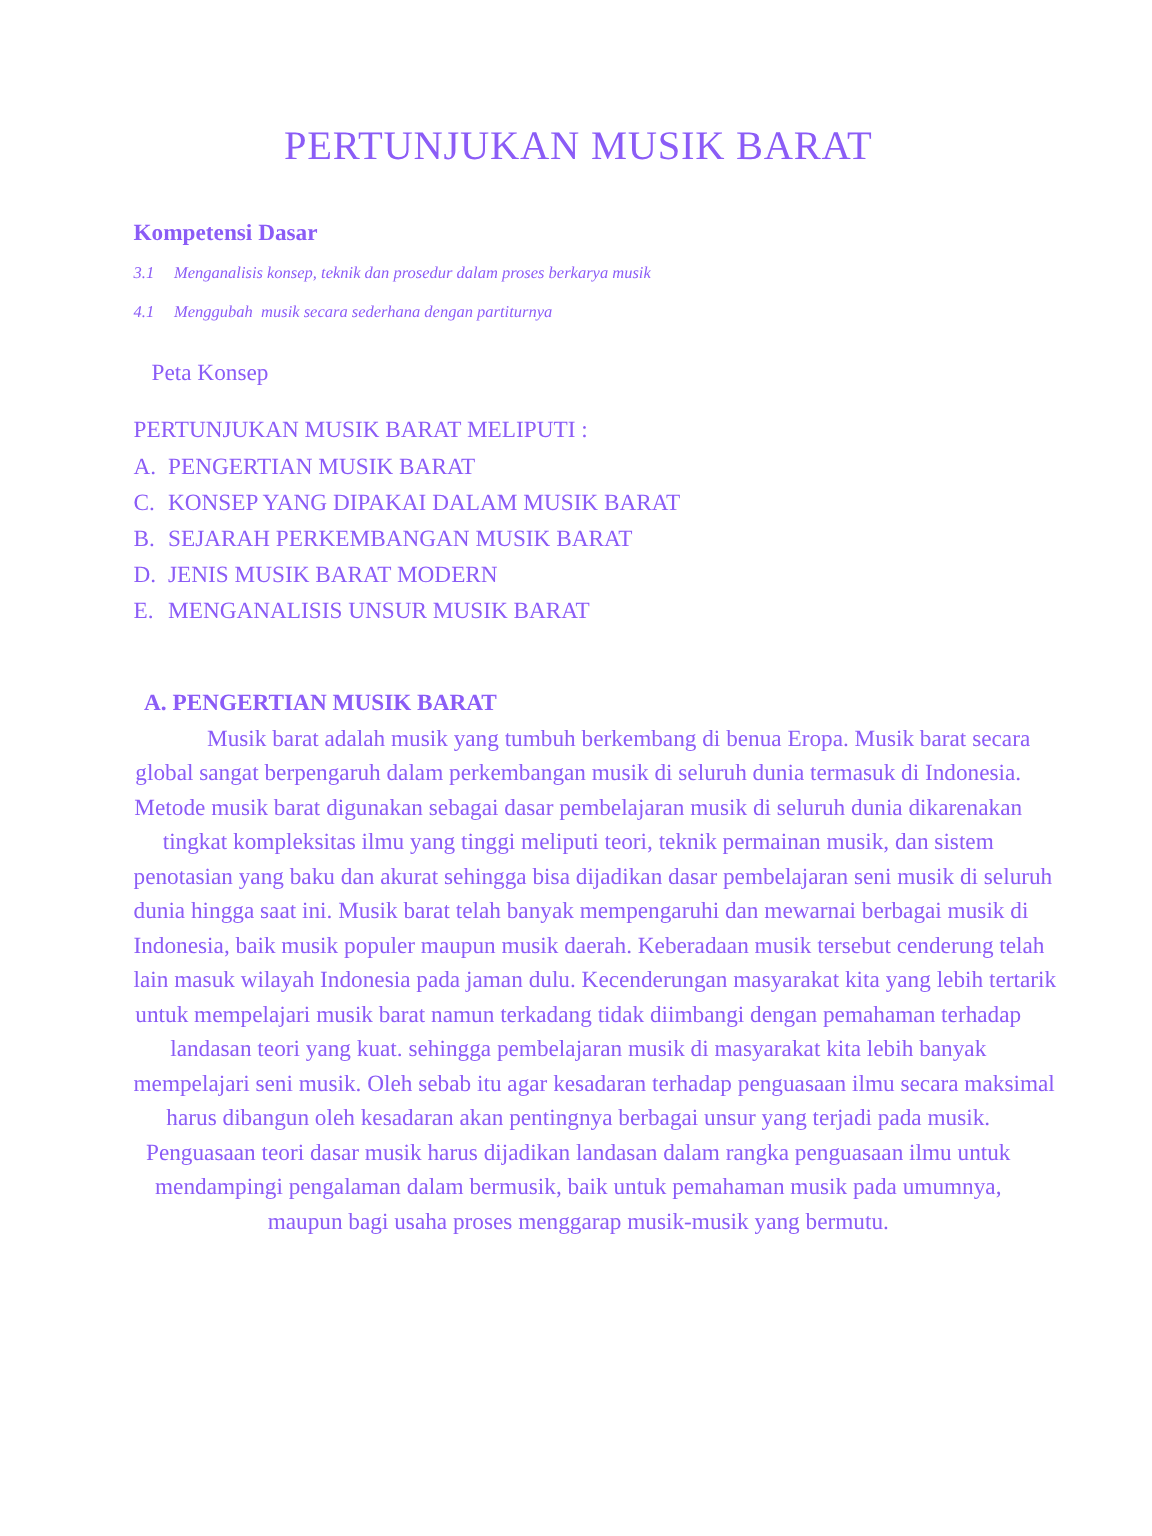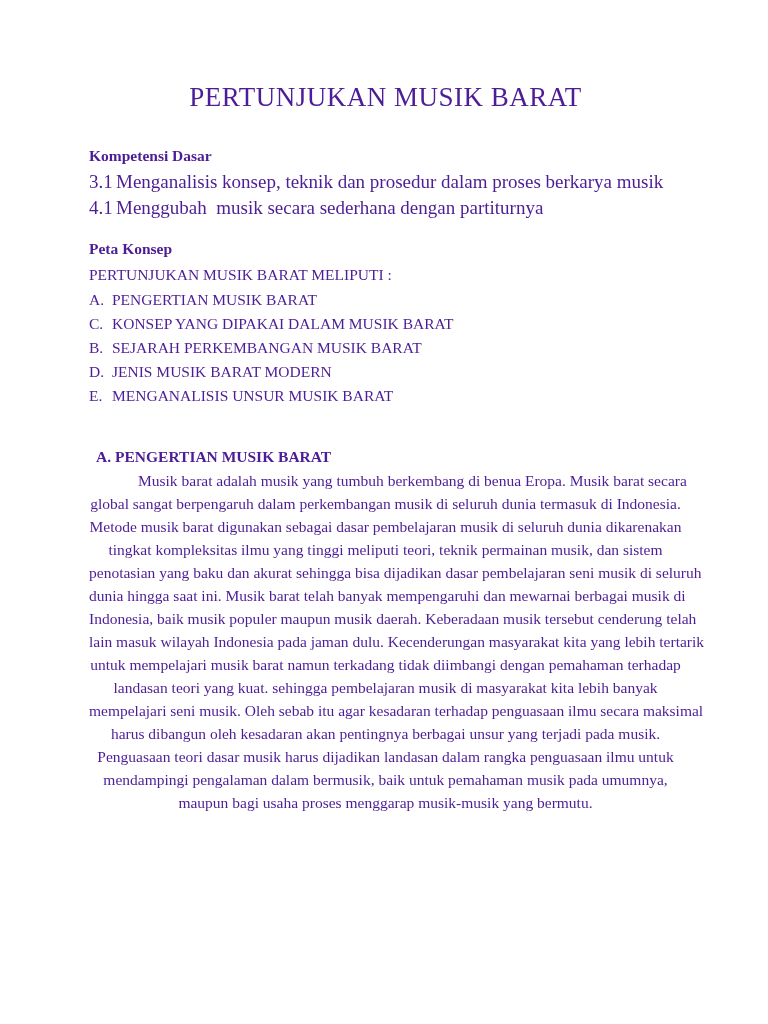--- a/index.html
+++ b/index.html
@@ -7,21 +7,21 @@
     padding: 0;
     background: #ffffff;
   }
   .page {
     position: relative;
     width: 768px;
     height: 1024px;
     background: #ffffff;
     overflow: hidden;
     font-family: "Liberation Serif", "DejaVu Serif", serif;
-    color: #4c1d95;
+    color: #8b5cf6;
     box-sizing: border-box;
     padding: 0 86px 0 89px;
   }
   .doc-title {
     margin: 0;
     padding-top: 80px;
     font-size: 27px;
     line-height: 34px;
     font-weight: normal;
     text-align: center;
@@ -29,33 +29,34 @@
     white-space: nowrap;
   }
   .kd-section { margin-top: 29px; }
   .kd-heading {
     margin: 0;
     font-size: 15.5px;
     line-height: 26px;
     font-weight: bold;
   }
   .kd-row {
-    font-size: 19px;
+    font-size: 11px;
     line-height: 26px;
     white-space: nowrap;
+    font-style: italic;
   }
   .kd-num { display: inline-block; width: 27px; }
   .kd-text { white-space: pre-wrap; }
 
   .pk-section { margin-top: 15px; }
   .pk-heading {
-    margin: 0;
+    margin: 12px;
     font-size: 15.5px;
     line-height: 26px;
-    font-weight: bold;
+    font-weight: normal;
   }
   .pk-intro {
     font-size: 15.5px;
     line-height: 26px;
     white-space: nowrap;
   }
   .pk-row {
     font-size: 15.5px;
     line-height: 24px;
     white-space: nowrap;

